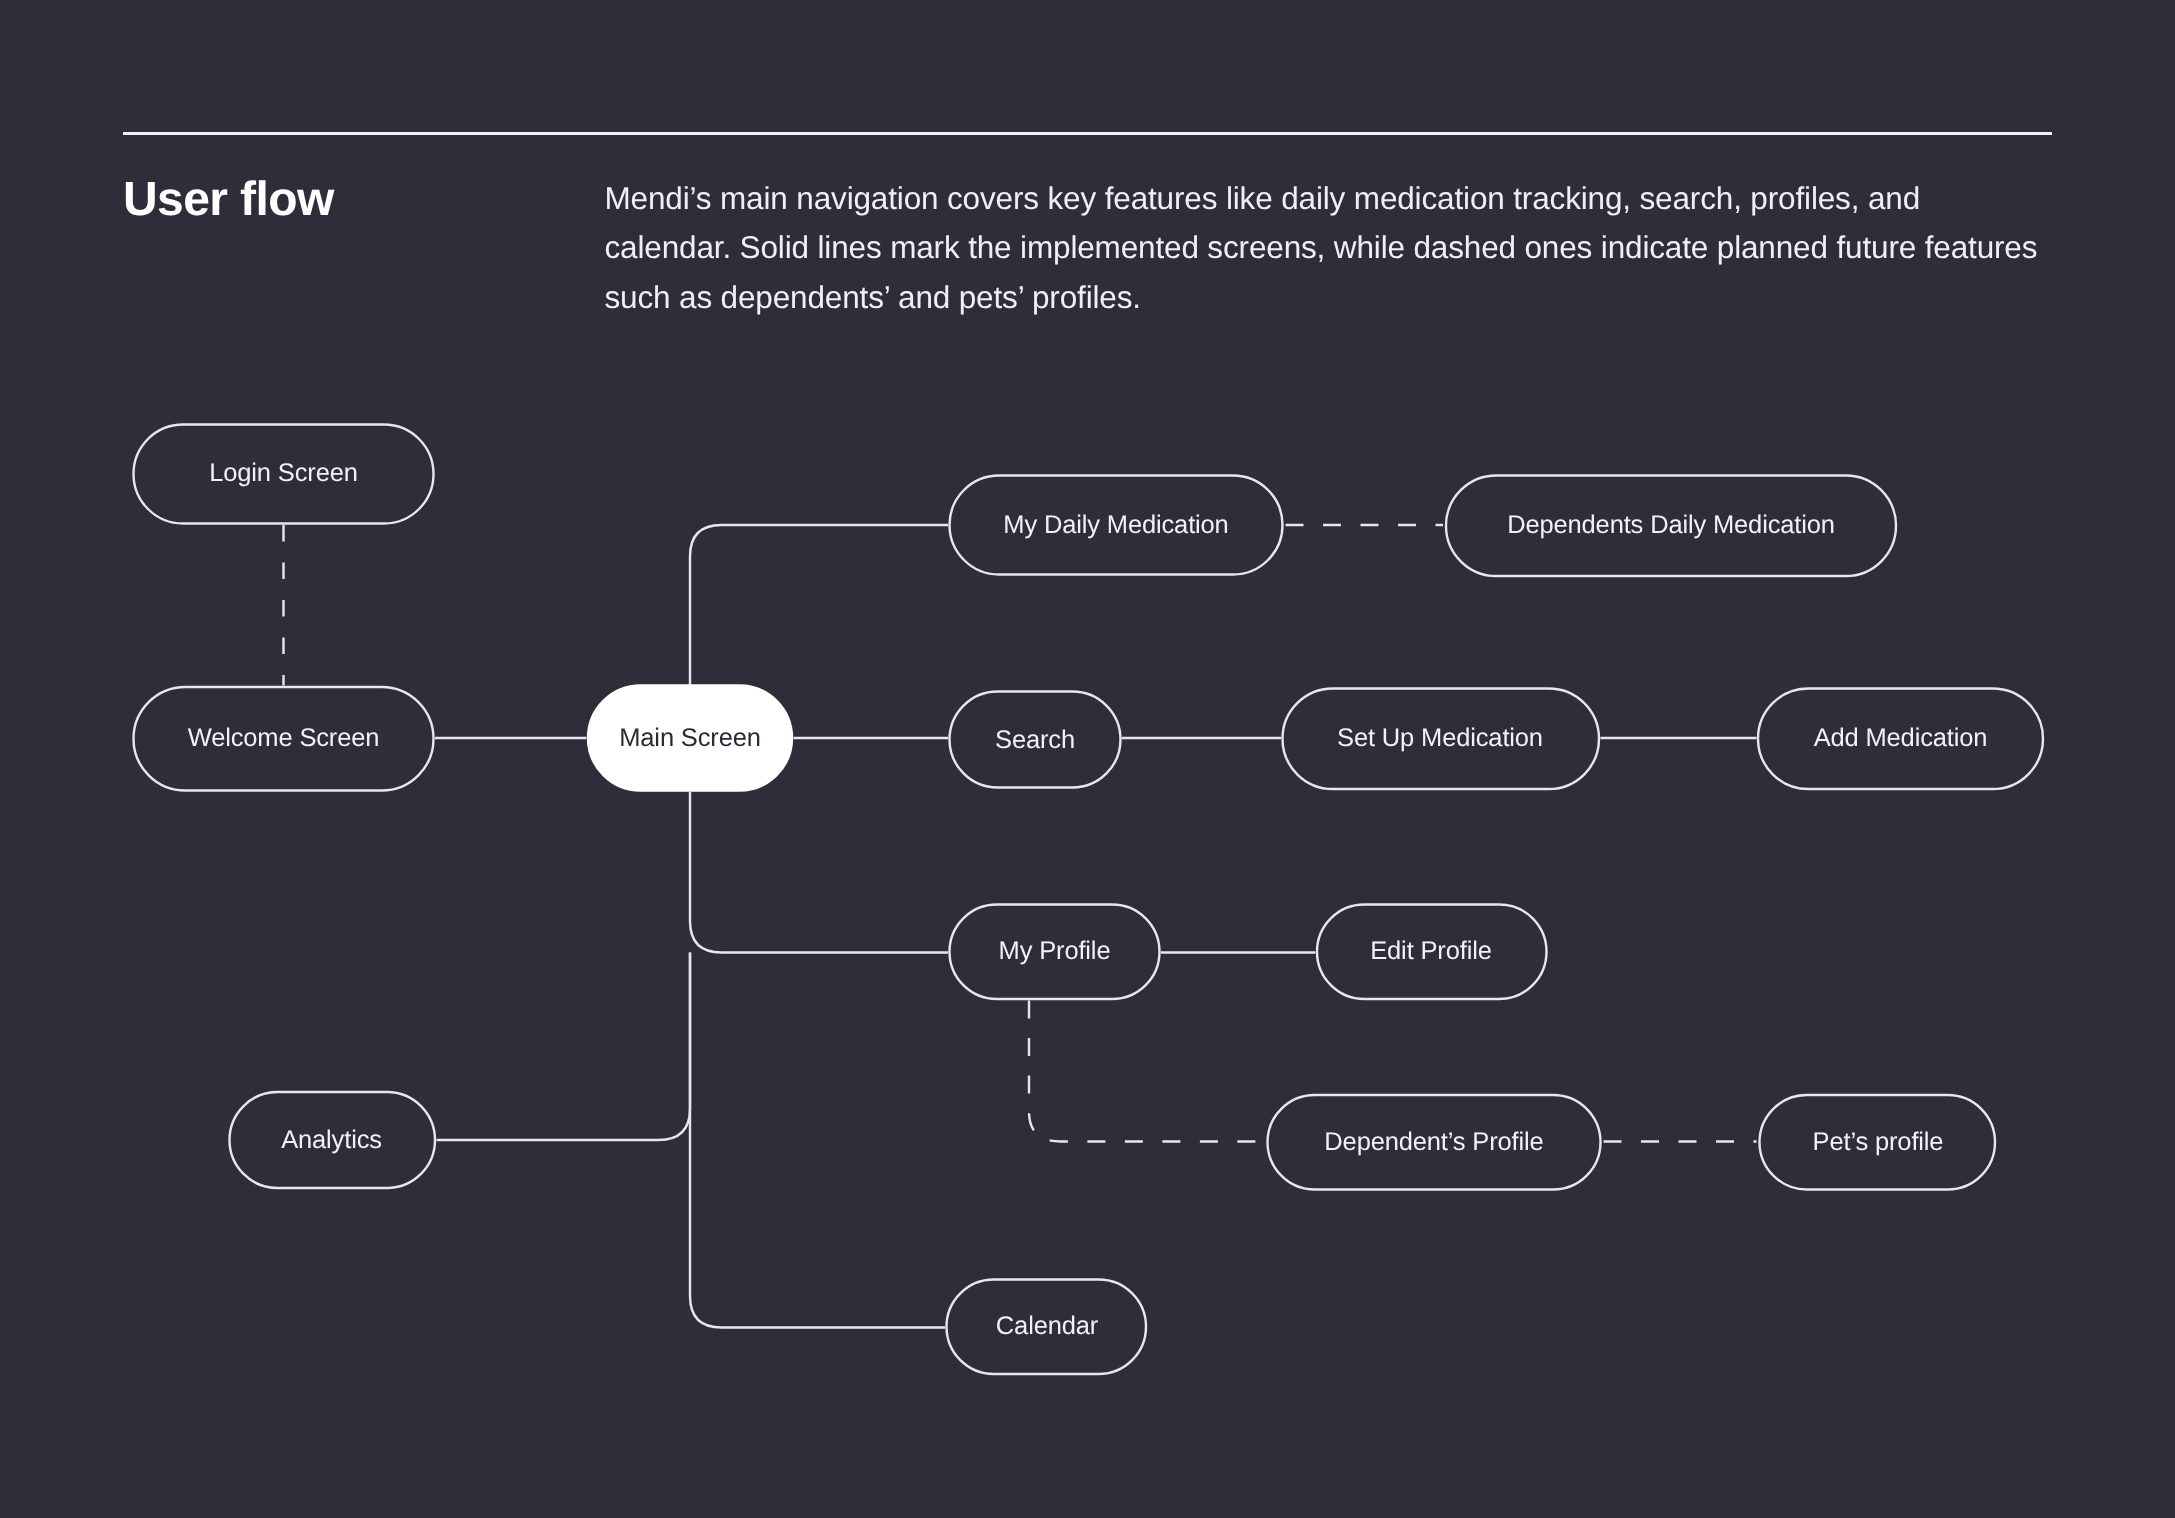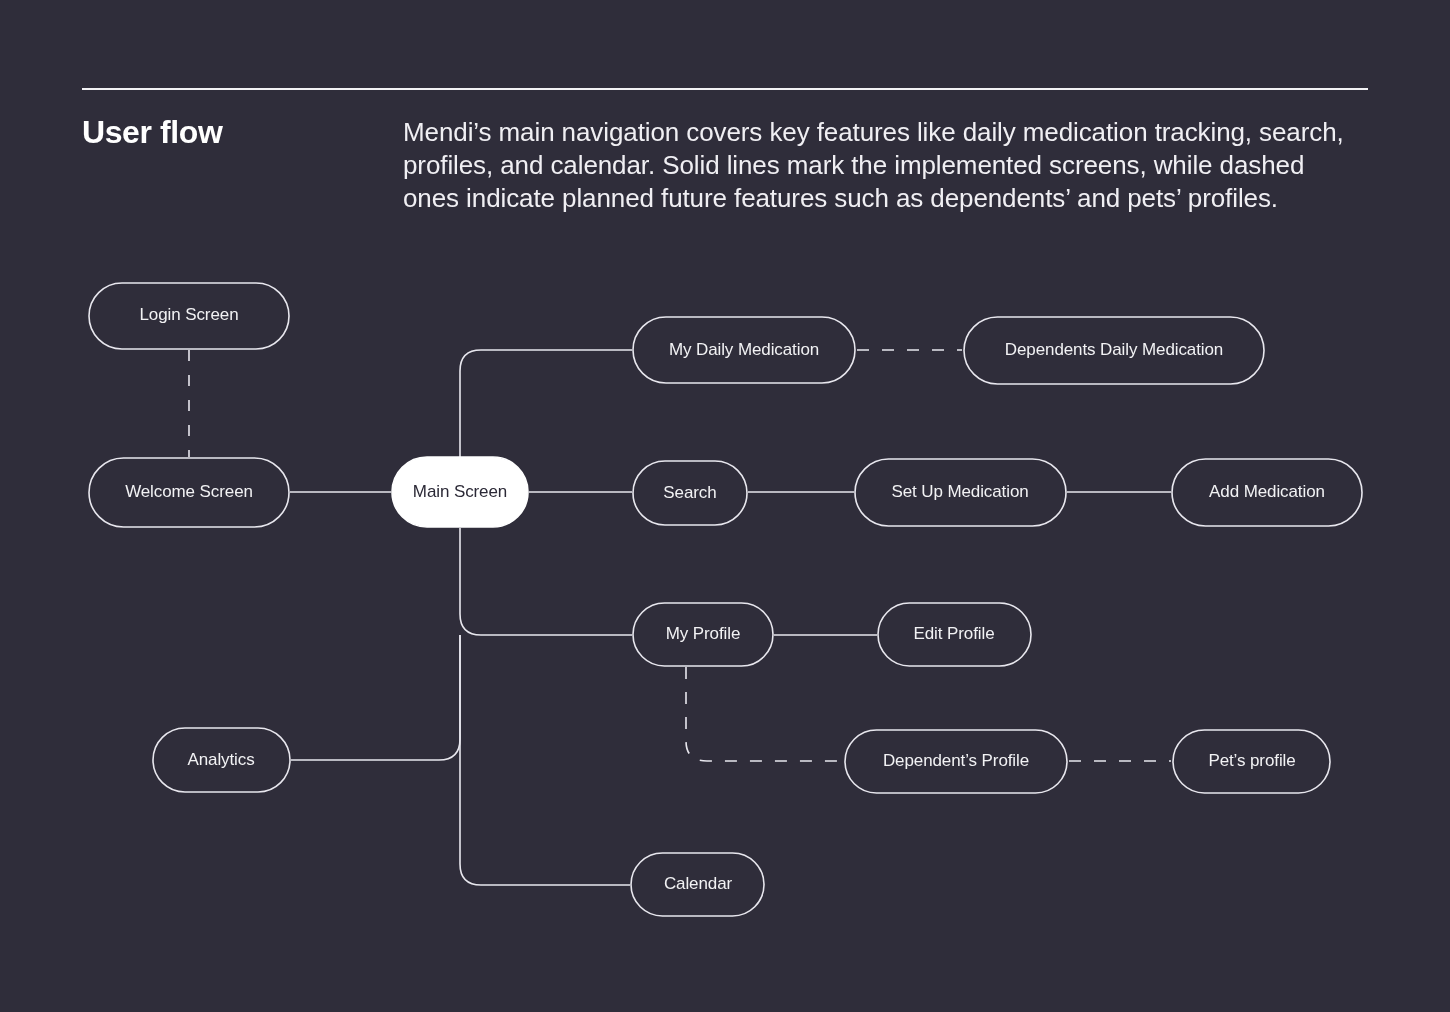--- a/index.html
+++ b/index.html
@@ -36,21 +36,21 @@
     font-weight: bold;
     color: #ffffff;
     letter-spacing: -0.4px;
     line-height: 1.2;
   }
   .page-desc {
     position: absolute;
     left: 403px;
     top: 116px;
     width: 960px;
-    font-size: 26px;
+    font-size: 21px;
     color: #f0eff3;
     line-height: 33px;
     letter-spacing: -0.1px;
   }
   #flow-svg {
     position: absolute;
     left: 0;
     top: 0;
   }
   .node-label {

